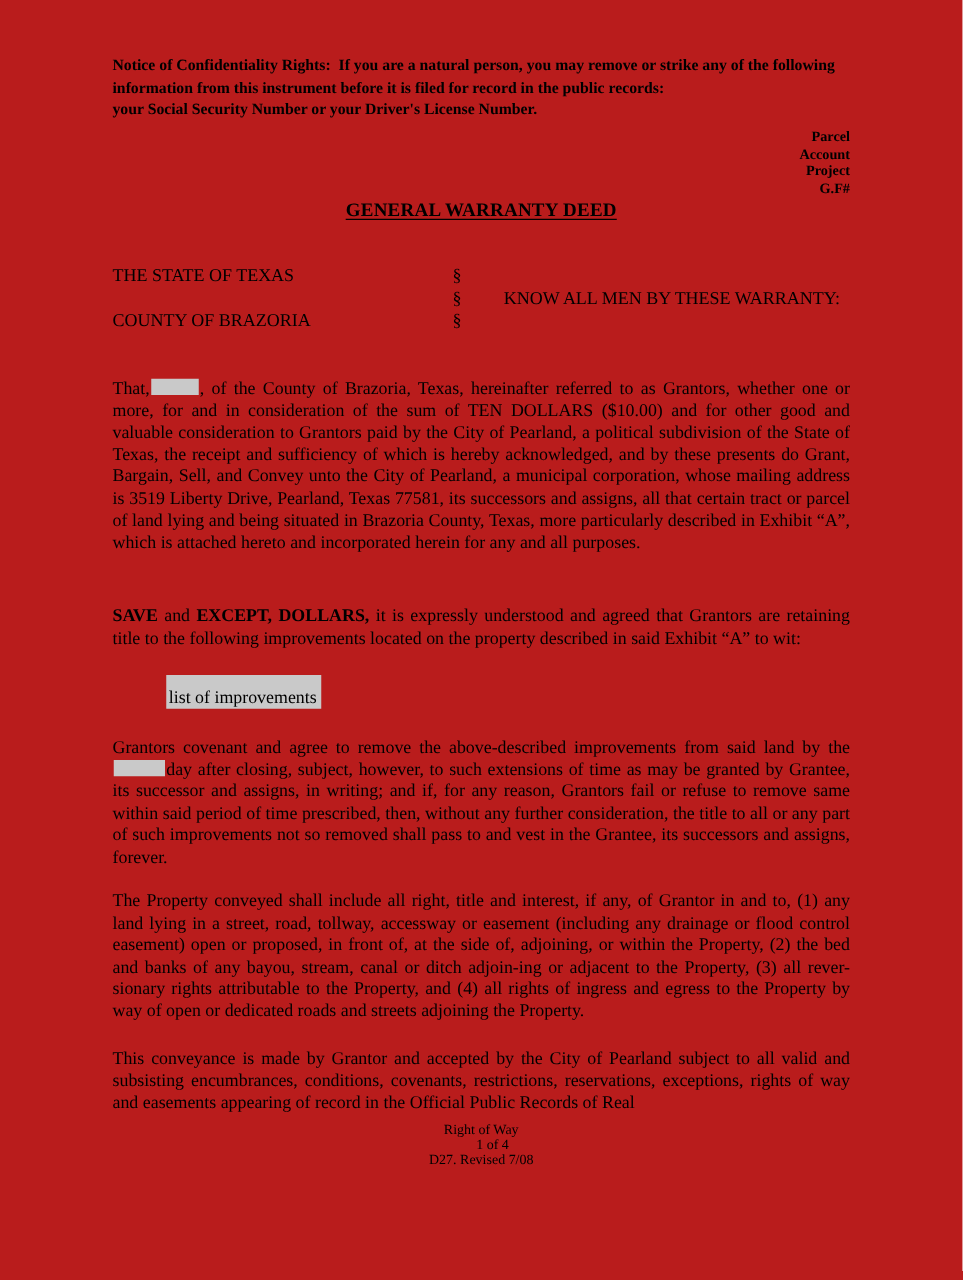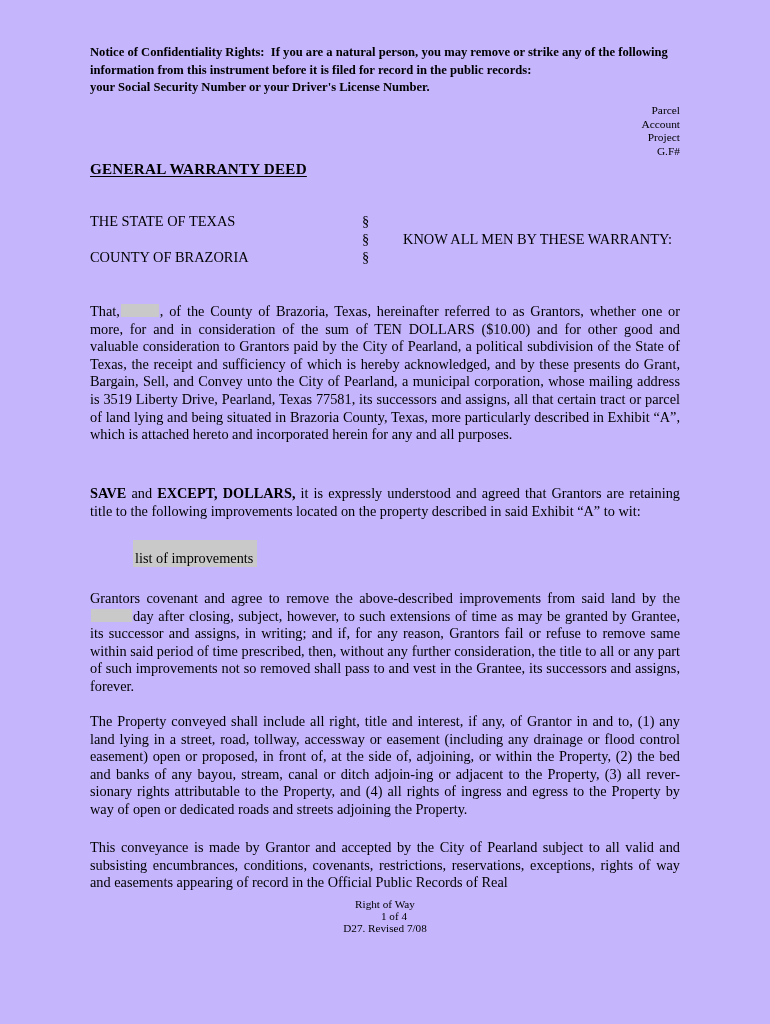--- a/index.html
+++ b/index.html
@@ -15,21 +15,21 @@
     font-family: "Liberation Serif", "DejaVu Serif", serif;
     color: #000000;
     -webkit-font-smoothing: antialiased;
   }
   .page {
     position: absolute;
     left: 0;
     top: 0;
     width: 770px;
     height: 1024px;
-    background: #c4b5fd;
+    background: #b91c1c;
     overflow: hidden;
   }
   
   .col {
     position: absolute;
     left: 90px;
     width: 590px;
   }
   
   #notice {
@@ -38,28 +38,28 @@
     font-weight: bold;
     line-height: 17.5px;
     text-align: left;
   }
   #notice .ln { display: block; white-space: pre-wrap; }
   
   #refblock {
     top: 104px;
     text-align: right;
     font-size: 11.4px;
-    font-weight: normal;
+    font-weight: bold;
     line-height: 13.5px;
   }
   #refblock .ln { display: block; }
   
   #doc-title {
     top: 160px;
-    text-align: left;
+    text-align: center;
     font-size: 15.2px;
     font-weight: bold;
     letter-spacing: 0.2px;
   }
   #doc-title span {
     text-decoration: underline;
     text-underline-offset: 2px;
   }
   
   #venue {

